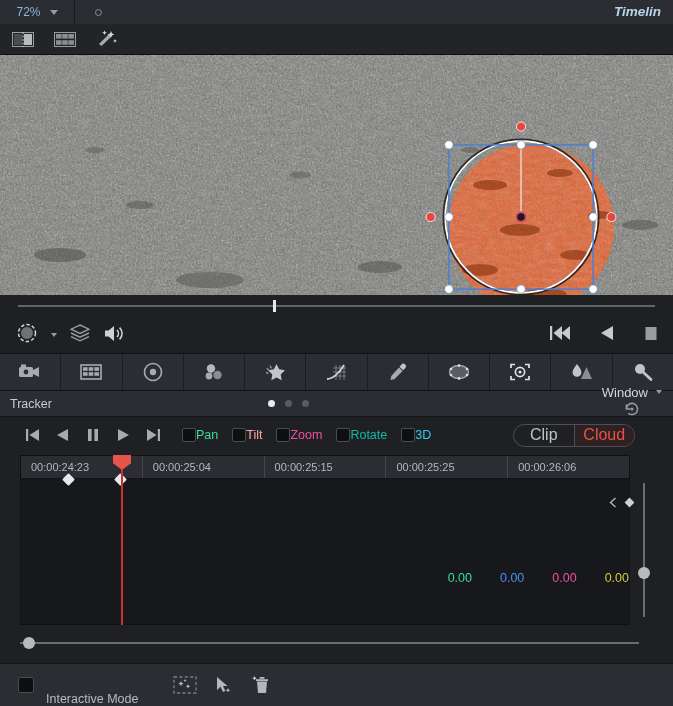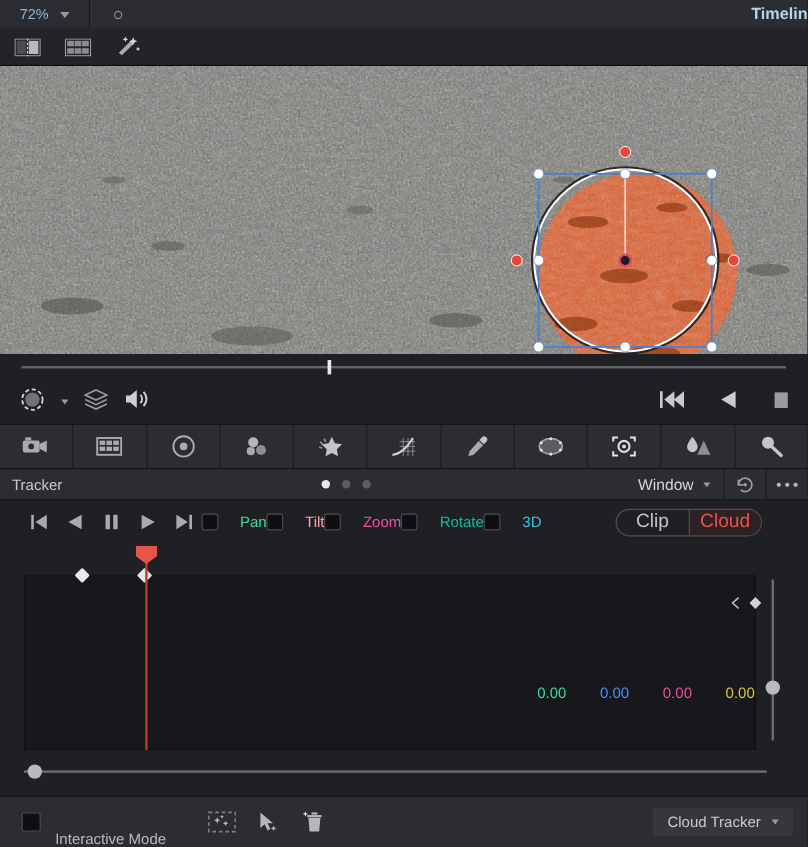--- a/index.html
+++ b/index.html
@@ -22,21 +22,21 @@
     justify-content: center; gap: 9px;
     border-right: 1px solid #17181b;
   }
   .zoom-val { color: #8ab4d8; font-size: 12px; }
   .chev { width: 0; height: 0; border-left: 4px solid transparent; border-right: 4px solid transparent;
           border-top: 5px solid #9a9a9e; }
   .chev-sm { border-left-width: 3.5px; border-right-width: 3.5px; border-top-width: 4.5px; }
   .circle-dot { width: 7px; height: 7px; border: 1px solid #8b8d92; border-radius: 50%; margin-left: 20px; }
   .timeline-title {
     position: absolute; right: 0; top: 0; height: 24px; line-height: 24px;
-    color: #b9d4e8; font-size: 13.5px; font-weight: bold; padding-right: 0px;
+    color: #b9d4e8; font-size: 13.5px; font-weight: bold; padding-right: 12px; font-style: italic;
   }
 
   
   .viewtools {
     height: 31px; background: #232428; display: flex; align-items: center;
     gap: 16px; padding-left: 10px; flex: 0 0 31px;
     border-bottom: 1px solid #0e0f11;
   }
   .vt-ico { width: 26px; height: 18px; display: flex; align-items: center; justify-content: center; cursor: pointer; }
 
@@ -74,33 +74,33 @@
 
   
   .trk-head {
     flex: 0 0 26px; background: #2b2d33; display: flex; align-items: center;
     position: relative; border-bottom: 1px solid #141518;
   }
   .trk-title { color: #c9cace; font-size: 12.5px; padding-left: 10px; }
   .dots { position: absolute; left: 268px; display: flex; gap: 10px; align-items: center; }
   .dot { width: 7px; height: 7px; border-radius: 50%; background: #5a5c62; }
   .dot.on { background: #e9eaec; }
-  .trk-right { position: absolute; right: 0; display: flex; align-items: center; height: 38px; }
+  .trk-right { position: absolute; right: 0; display: flex; align-items: center; height: 38px; flex-direction: column; }
   .win-sel { display: flex; align-items: center; gap: 8px; padding: 0 11px; cursor: pointer; }
   .win-sel span { color: #d5d6da; font-size: 13px; }
   .vsep { width: 1px; height: 26px; background: #1b1c20; }
   .ico-btn { width: 34px; height: 26px; display: flex; align-items: center; justify-content: center; cursor: pointer; }
 
   
   .trk-ctrls {
     flex: 0 0 36px; background: #1f2024; display: flex; align-items: center;
     padding-left: 18px; gap: 0; position: relative;
   }
   .tbtn { width: 30px; height: 24px; display: flex; align-items: center; justify-content: center; cursor: pointer; }
-  .cbox-grp { display: flex; align-items: center; gap: 18px; cursor: pointer; }
+  .cbox-grp { display: flex; align-items: center; gap: 0; margin-left: 14px; cursor: pointer; }
   .cbox { width: 14px; height: 14px; background: #0e0f11; border: 1px solid #4a4c52; border-radius: 2px; }
   .cbox-lbl { font-size: 12.5px; }
   .segwrap {
     position: absolute; right: 38px; display: flex; width: 122px; height: 23px;
     border: 1px solid #4e5056; border-radius: 11.5px; overflow: hidden; background: #1f2024;
   }
   .seg {
     flex: 1; display: flex; align-items: center; justify-content: center;
     font-size: 16px; color: #c2c3c7; cursor: pointer;
   }
@@ -521,20 +521,27 @@
     </div>
 
     <div class="segwrap">
       <div class="seg">Clip</div>
       <div class="seg-div"></div>
       <div class="seg active">Cloud</div>
     </div>
   </div>
 
   <div class="trackpanel">
+    <div class="ruler">
+      <div class="tick">00:00:24:23</div>
+      <div class="tick">00:00:25:04</div>
+      <div class="tick">00:00:25:15</div>
+      <div class="tick">00:00:25:25</div>
+      <div class="tick">00:00:26:06</div>
+    </div>
 
     <div class="lane"></div>
 
     <div class="kf" style="left:64px; top:22px;"></div>
     <div class="kf" style="left:116px; top:22px;"></div>
 
     <div class="playhead" style="left:121px;">
       <div class="ph-flag"></div>
     </div>
 
@@ -587,19 +594,15 @@
       </svg>
     </div>
     <div class="bb-ico">
       <svg width="22" height="20" viewBox="0 0 22 20">
         <path d="M7 6.5 h10 l-1 11.5 h-8 Z" fill="#b6b7bb"></path>
         <rect x="6" y="4.2" width="12" height="1.8" fill="#b6b7bb"></rect>
         <rect x="9.6" y="2" width="4.8" height="1.8" fill="#b6b7bb"></rect>
         <path d="M4.5 1 l0.7 1.6 1.6 0.7 -1.6 0.7 -0.7 1.6 -0.7-1.6 -1.6-0.7 1.6-0.7 Z" fill="#cfd0d3"></path>
       </svg>
     </div>
-    <div class="cloudbtn">
-      <span>Cloud Tracker</span>
-      <div class="chev chev-sm"></div>
-    </div>
   </div>
 
 </div>
 
 </body></html>

